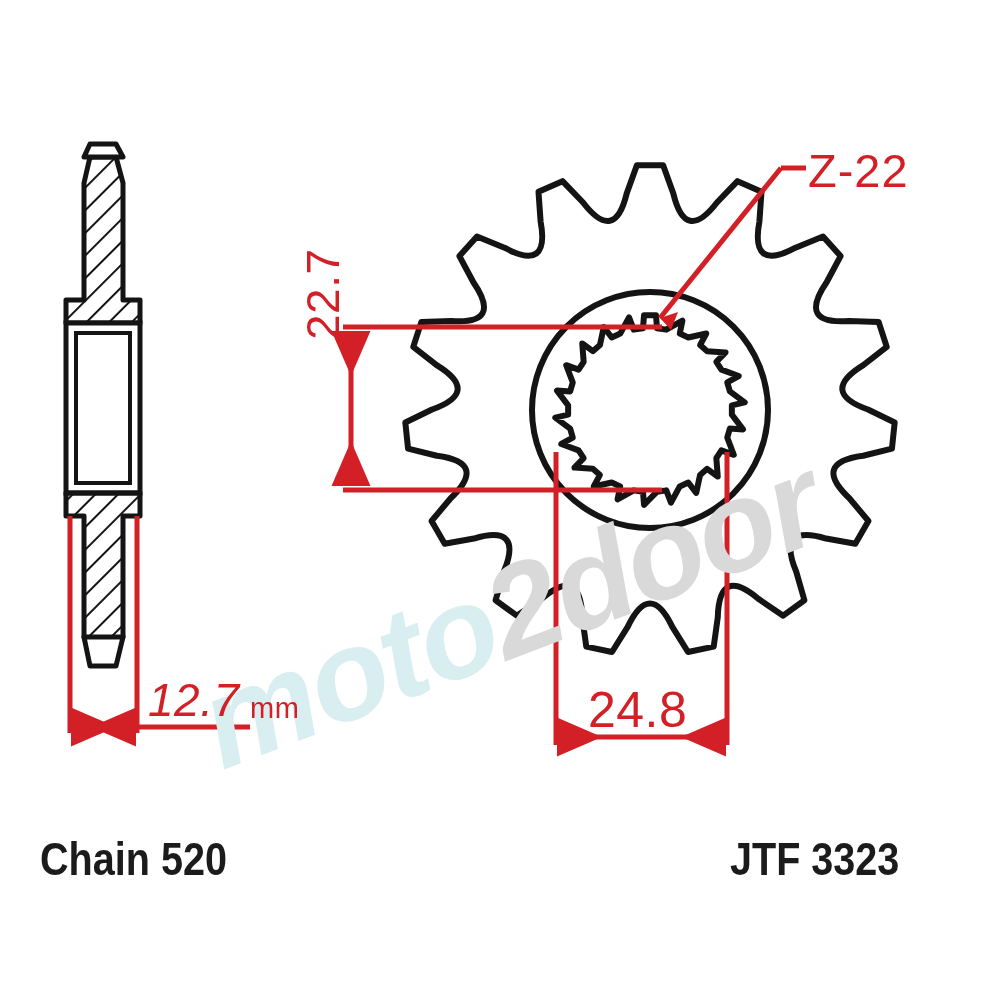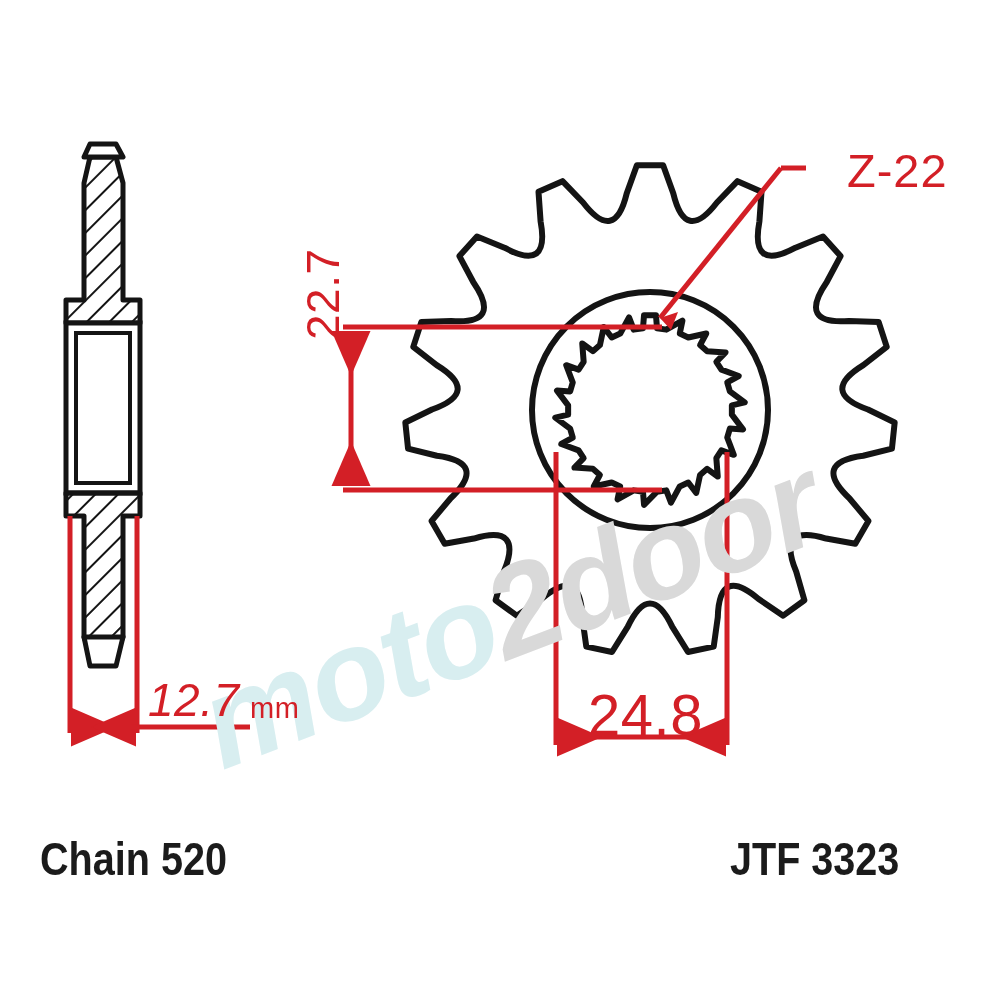--- a/index.html
+++ b/index.html
@@ -47,21 +47,21 @@
     left: 296px;
     top: 340px;
     font-size: 46px;
     letter-spacing: 0.5px;
     transform: rotate(-90deg);
     transform-origin: 0 0;
   }
   .dim-24-8 {
     left: 588px;
     top: 681px;
-    font-size: 58px;
+    font-size: 50px;
     letter-spacing: 0.5px;
     text-align: right;
   }
   .dim-12-7 {
     left: 148px;
     top: 673px;
     font-size: 46px;
     font-style: italic;
     letter-spacing: 0.5px;
   }
@@ -69,21 +69,20 @@
     left: 250px;
     top: 692px;
     font-size: 29px;
     letter-spacing: 0.5px;
   }
   .dim-z22 {
     left: 808px;
     top: 143px;
     font-size: 47px;
     letter-spacing: 1px;
-    margin-left: 39px;
   }
   .foot {
     color: #1b1b1b;
     font-family: "Liberation Sans", sans-serif;
     font-weight: 700;
     font-size: 46px;
     letter-spacing: 0px;
     transform: scaleX(0.86);
     transform-origin: 0 0;
   }

